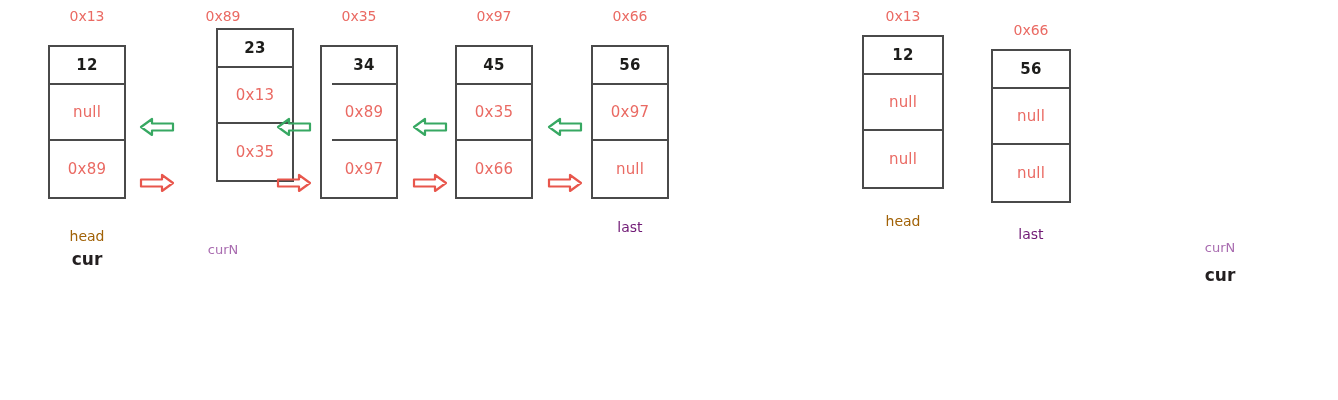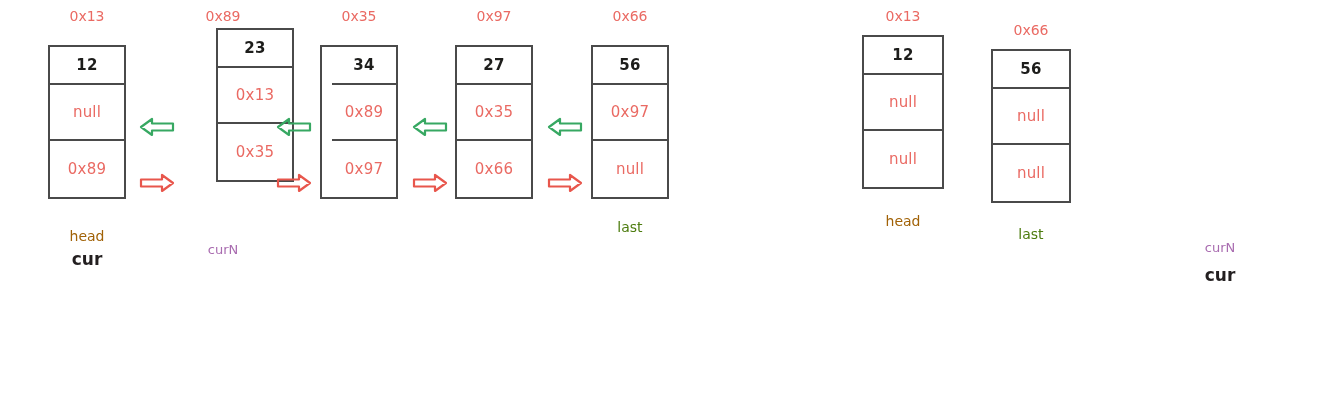--- a/index.html
+++ b/index.html
@@ -54,21 +54,21 @@
   }
 
   
   .plabel{
     position:absolute;
     font-size:14px;
     text-align:center;
     white-space:nowrap;
   }
   .plabel.head{color:#a16207;}
-  .plabel.last{color:#4d7c0f;}
+  .plabel.last{color:#701a75;}
   .plabel.curn{color:#a96cb0;font-size:13px;}
   .plabel.cur{color:#231f20;font-size:17px;font-weight:700;}
 
   
   .arrow{position:absolute;}
 </style>
 </head>
 <body>
 
 <div id="canvas">
@@ -125,21 +125,21 @@
     </svg>
   </div>
   <div class="arrow" style="left:412px;top:172px;">
     <svg width="36" height="22" viewBox="0 0 36 22" aria-hidden="true">
       <polygon points="34,11 23,3 23,7.5 2,7.5 2,14.5 23,14.5 23,19" fill="none" stroke="#e8564c" stroke-width="2.2" stroke-linejoin="round"></polygon>
     </svg>
   </div>
 
   <div class="addr" style="left:455px;top:8px;width:78px;">0x97</div>
   <div class="node" style="left:455px;top:45px;width:78px;">
-    <div class="cell data">27</div>
+    <div class="cell data">45</div>
     <div class="cell prev">0x35</div>
     <div class="cell next">0x66</div>
   </div>
 
   <div class="arrow" style="left:547px;top:116px;">
     <svg width="36" height="22" viewBox="0 0 36 22" aria-hidden="true">
       <polygon points="2,11 13,3 13,7.5 34,7.5 34,14.5 13,14.5 13,19" fill="none" stroke="#37a862" stroke-width="2.2" stroke-linejoin="round"></polygon>
     </svg>
   </div>
   <div class="arrow" style="left:547px;top:172px;">

